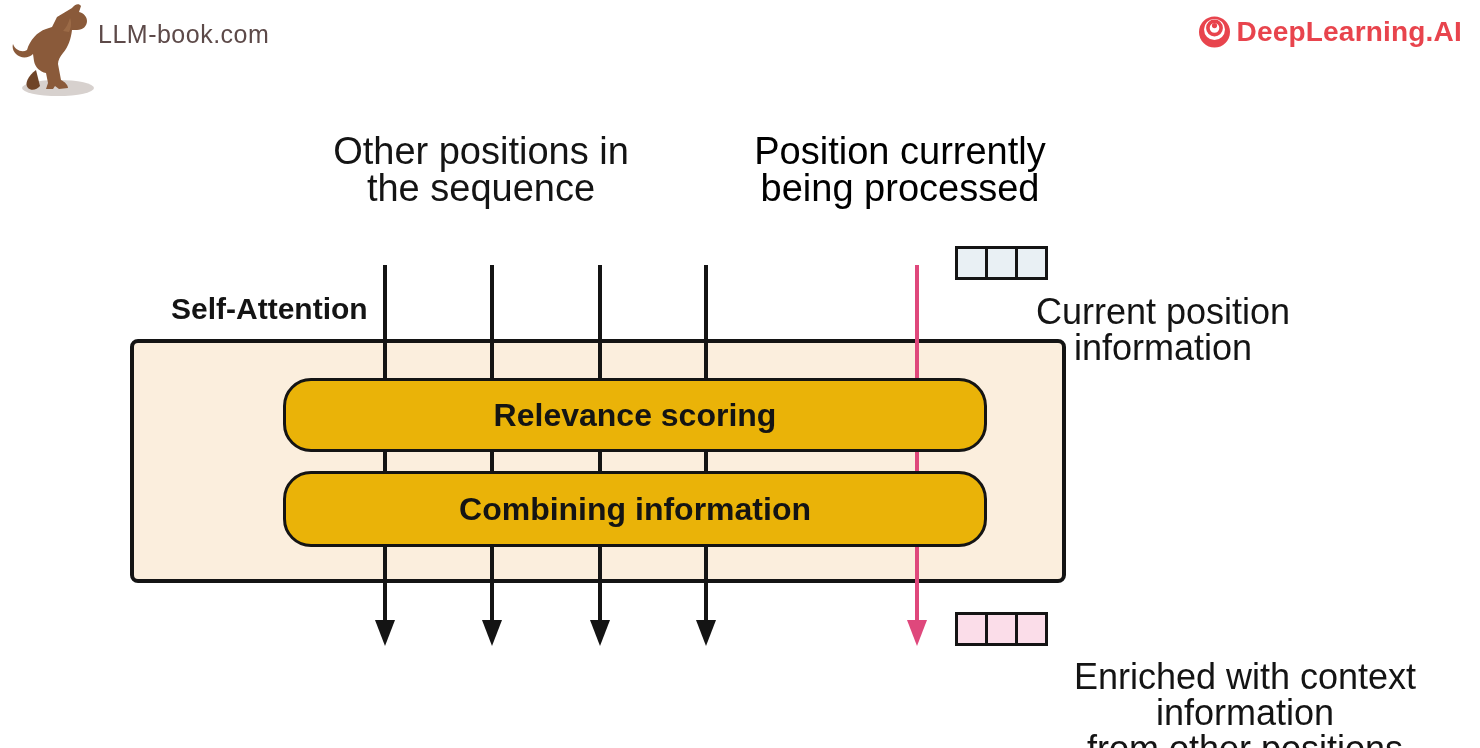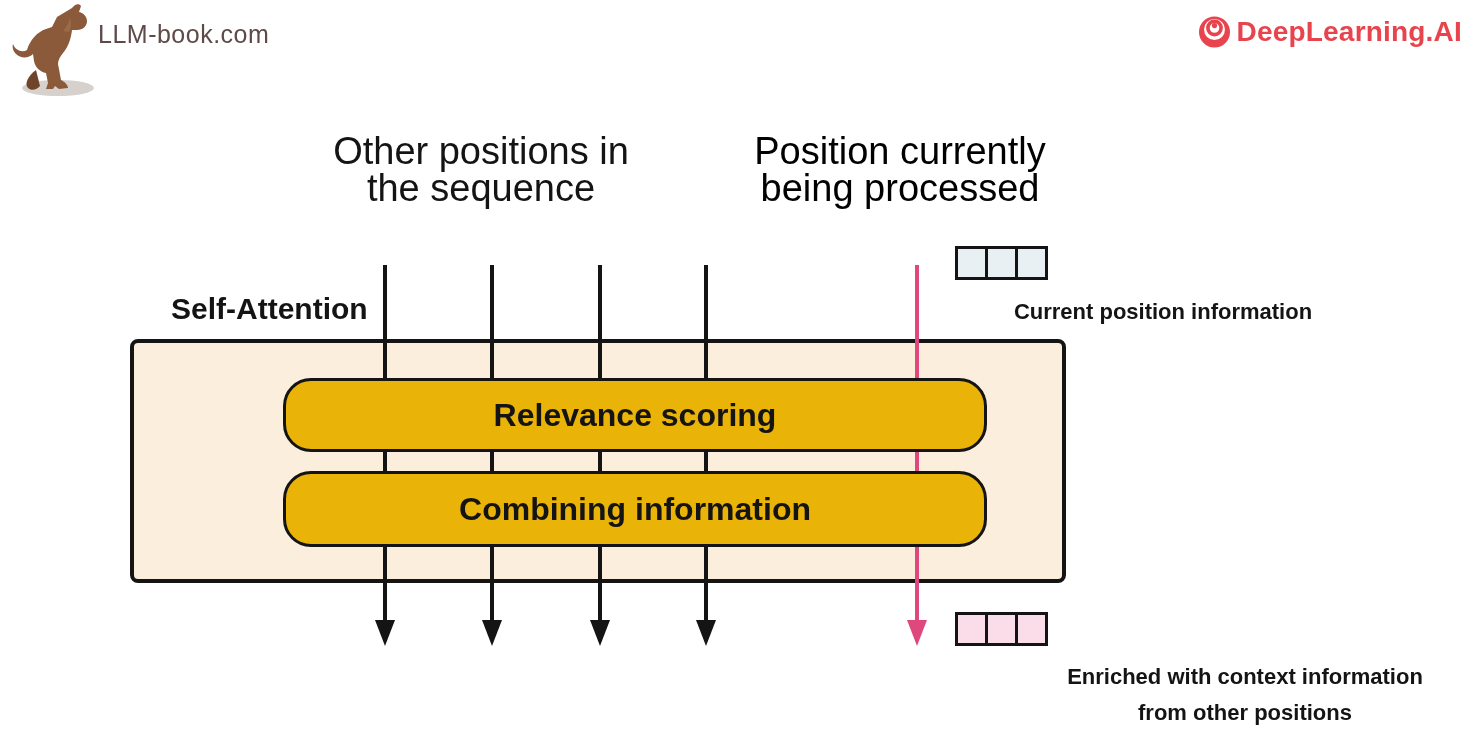--- a/index.html
+++ b/index.html
@@ -56,21 +56,21 @@
   
   .cells{
     left:955px;border:3px solid #141414;display:flex;background:#141414;gap:3px;z-index:4;
   }
   .cells .cell{width:27px;height:28px;}
   .cells-current{top:246px;}
   .cells-current .cell{background:#e9f0f4;}
   .cells-enriched{top:612px;}
   .cells-enriched .cell{background:#fbdde9;}
 
-  .side-label{left:953px;font-size:22px;line-height:36px;font-weight:bold;}
+  .side-label{left:953px;font-size:36px;line-height:36px;}
   .side-label-current{top:294px;width:420px;}
   .side-label-enriched{top:659px;width:490px;margin-left:47px;}
 </style>
 </head>
 <body>
 
 <span class="abs" style="left:12px;top:4px;width:88px;height:96px;">
   <svg width="88" height="96" viewBox="0 0 88 96">
     <ellipse cx="46" cy="84" rx="36" ry="8" fill="#b7aca6" opacity="0.55"></ellipse>
     <path fill="#8a5a3a" d="M60,4 c3,-4 7,-5 9,-2 l-2,6 c5,1 8,5 8,9 0,5 -4,9 -10,9 l-5,0 c-1,9 -4,17 -9,23 -3,4 -5,7 -5,11 l3,16 c4,2 7,5 7,8 l-9,1 -4,-3 -2,3 -7,0 2,-6 -2,-10 c-6,-1 -11,-6 -12,-12 l-1,-7 c-4,4 -12,5 -17,0 -3,-3 -4,-7 -3,-10 2,6 9,9 14,6 3,-10 10,-18 19,-21 l6,-2 5,-10 z"></path>

